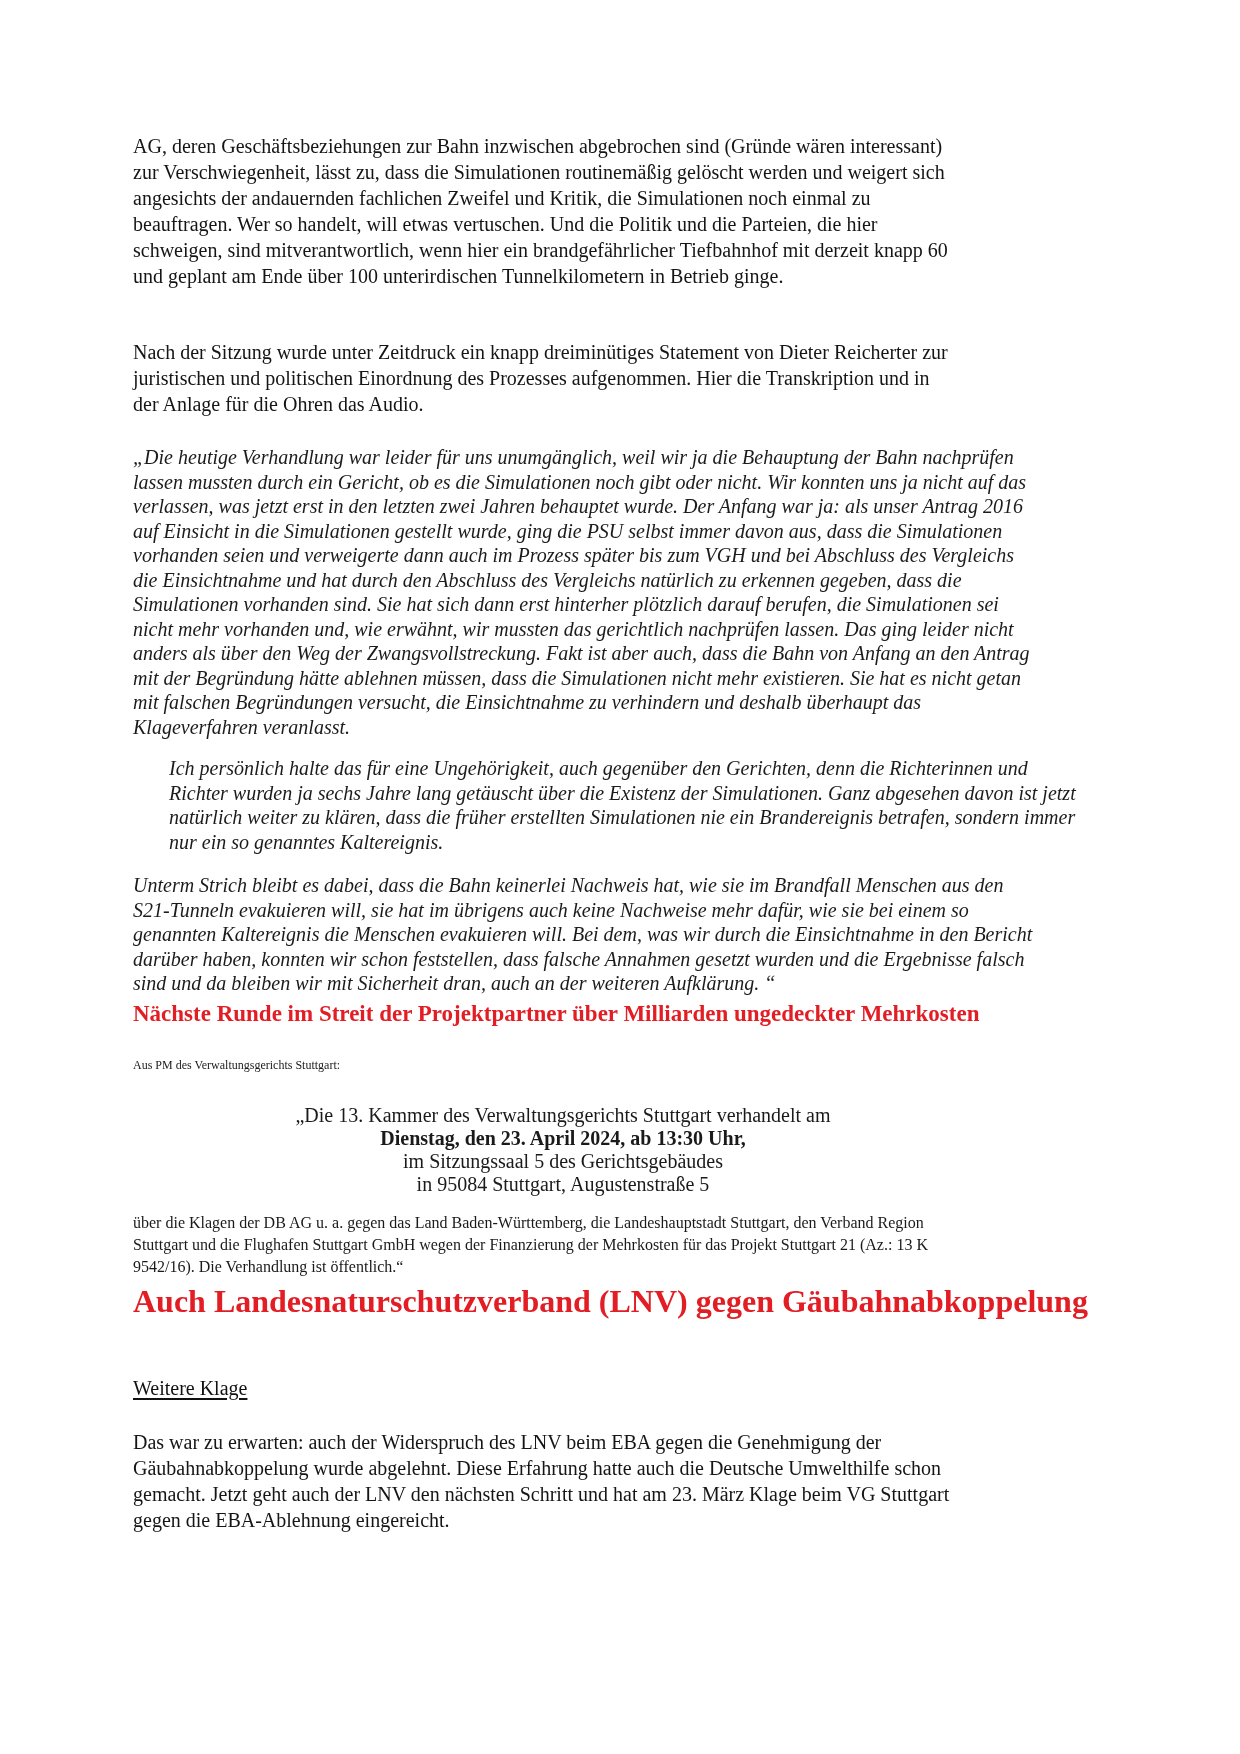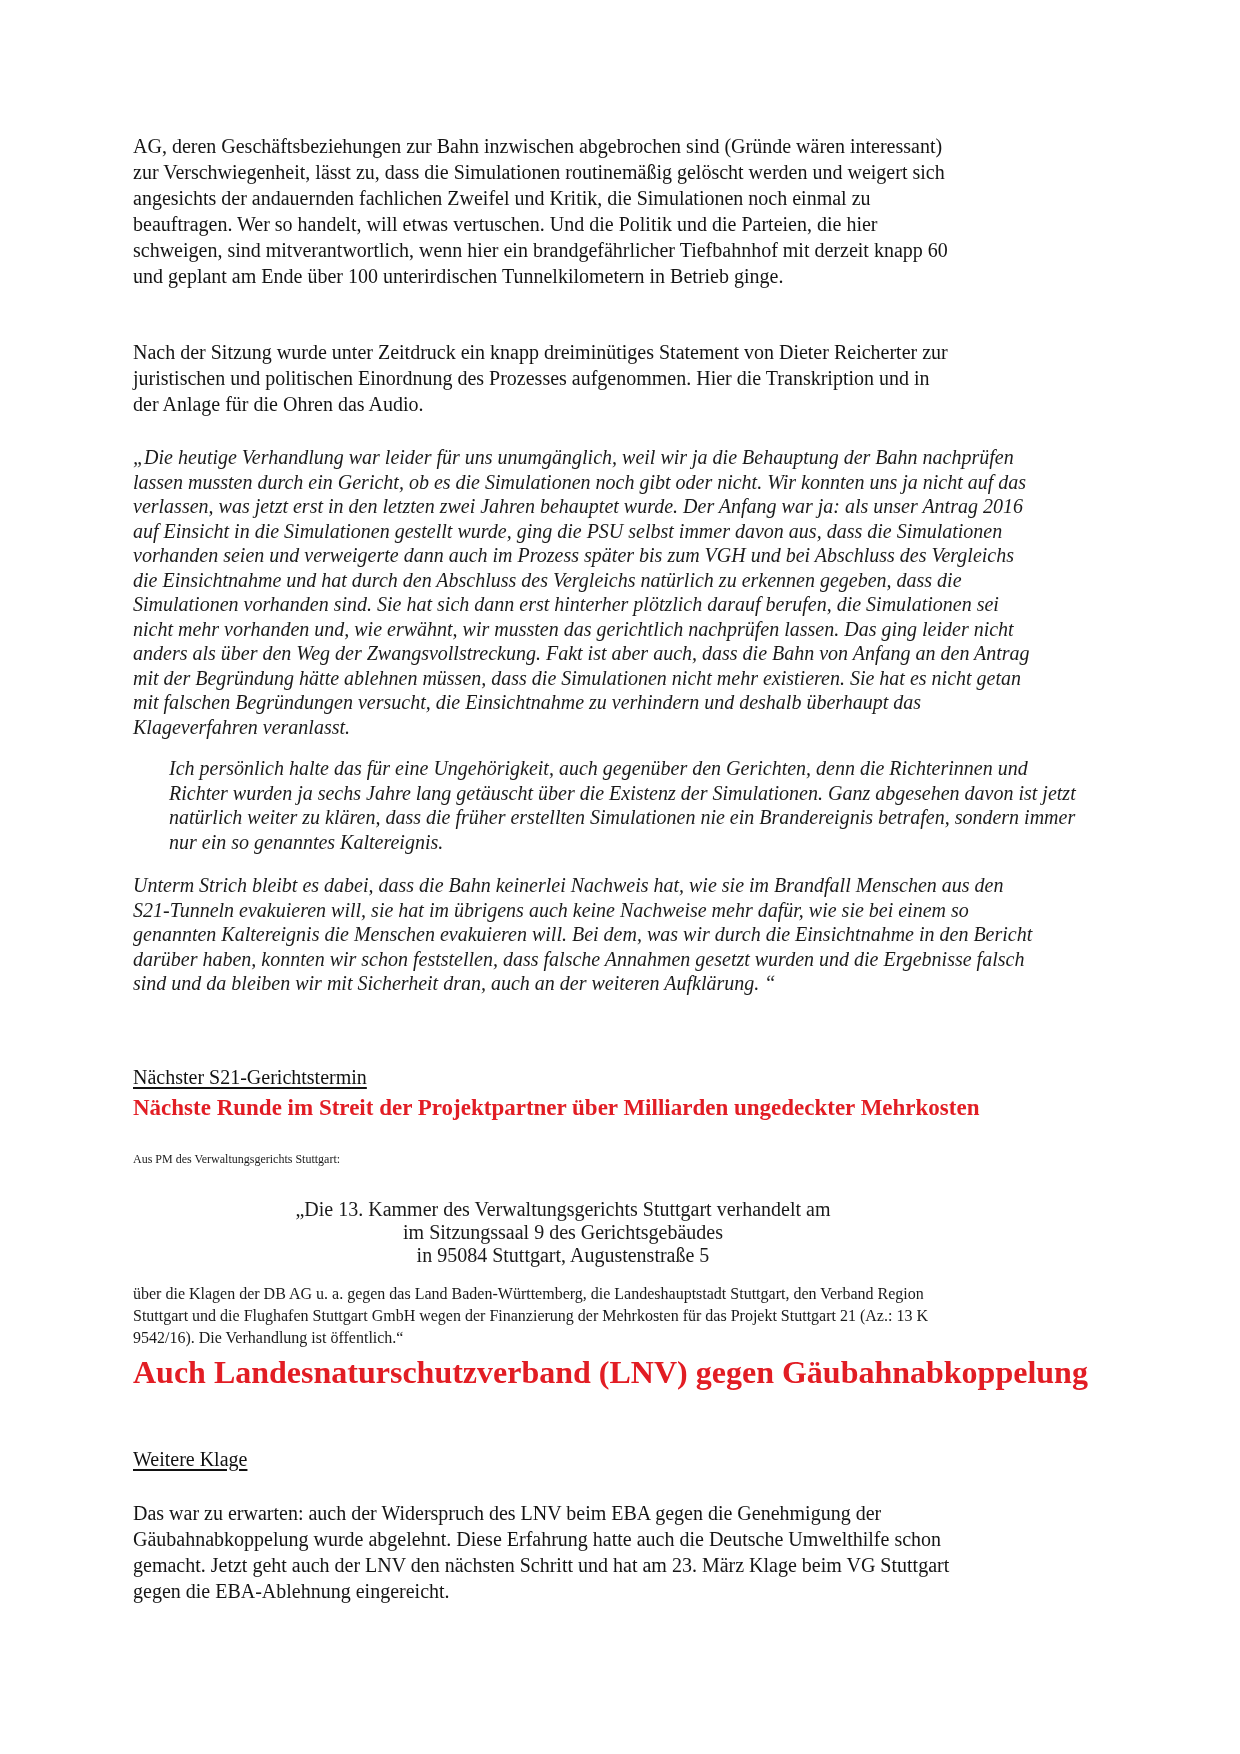--- a/index.html
+++ b/index.html
@@ -118,27 +118,27 @@
 natürlich weiter zu klären, dass die früher erstellten Simulationen nie ein Brandereignis betrafen, sondern immer
 nur ein so genanntes Kaltereignis.</p>
 
   <p class="para quote q3">Unterm Strich bleibt es dabei, dass die Bahn keinerlei Nachweis hat, wie sie im Brandfall Menschen aus den
 S21-Tunneln evakuieren will, sie hat im übrigens auch keine Nachweise mehr dafür, wie sie bei einem so
 genannten Kaltereignis die Menschen evakuieren will. Bei dem, was wir durch die Einsichtnahme in den Bericht
 darüber haben, konnten wir schon feststellen, dass falsche Annahmen gesetzt wurden und die Ergebnisse falsch
 sind und da bleiben wir mit Sicherheit dran, auch an der weiteren Aufklärung. “</p>
 
   <div class="section">
-    <p class="para kicker kicker-1">Nächster S21-Gerichtstermin</p>
     <p class="para headline-red headline-1">Nächste Runde im Streit der Projektpartner über Milliarden ungedeckter Mehrkosten</p>
     <p class="para source-line">Aus PM des Verwaltungsgerichts Stuttgart:</p>
 
     <div class="notice">
       <span class="line">„Die 13. Kammer des Verwaltungsgerichts Stuttgart verhandelt am</span>
-      <span class="line">im Sitzungssaal 9 des Gerichtsgebäudes</span>
+      <span class="line bold">Dienstag, den 23. April 2024, ab 13:30 Uhr,</span>
+      <span class="line">im Sitzungssaal 5 des Gerichtsgebäudes</span>
       <span class="line">in 95084 Stuttgart, Augustenstraße 5</span>
     </div>
 
     <p class="para details-text">über die Klagen der DB AG u. a. gegen das Land Baden-Württemberg, die Landeshauptstadt Stuttgart, den Verband Region
 Stuttgart und die Flughafen Stuttgart GmbH wegen der Finanzierung der Mehrkosten für das Projekt Stuttgart 21 (Az.: 13 K
 9542/16). Die Verhandlung ist öffentlich.“</p>
   </div>
 
   <div class="section">
     <p class="para headline-red headline-2">Auch Landesnaturschutzverband (LNV) gegen Gäubahnabkoppelung</p>

